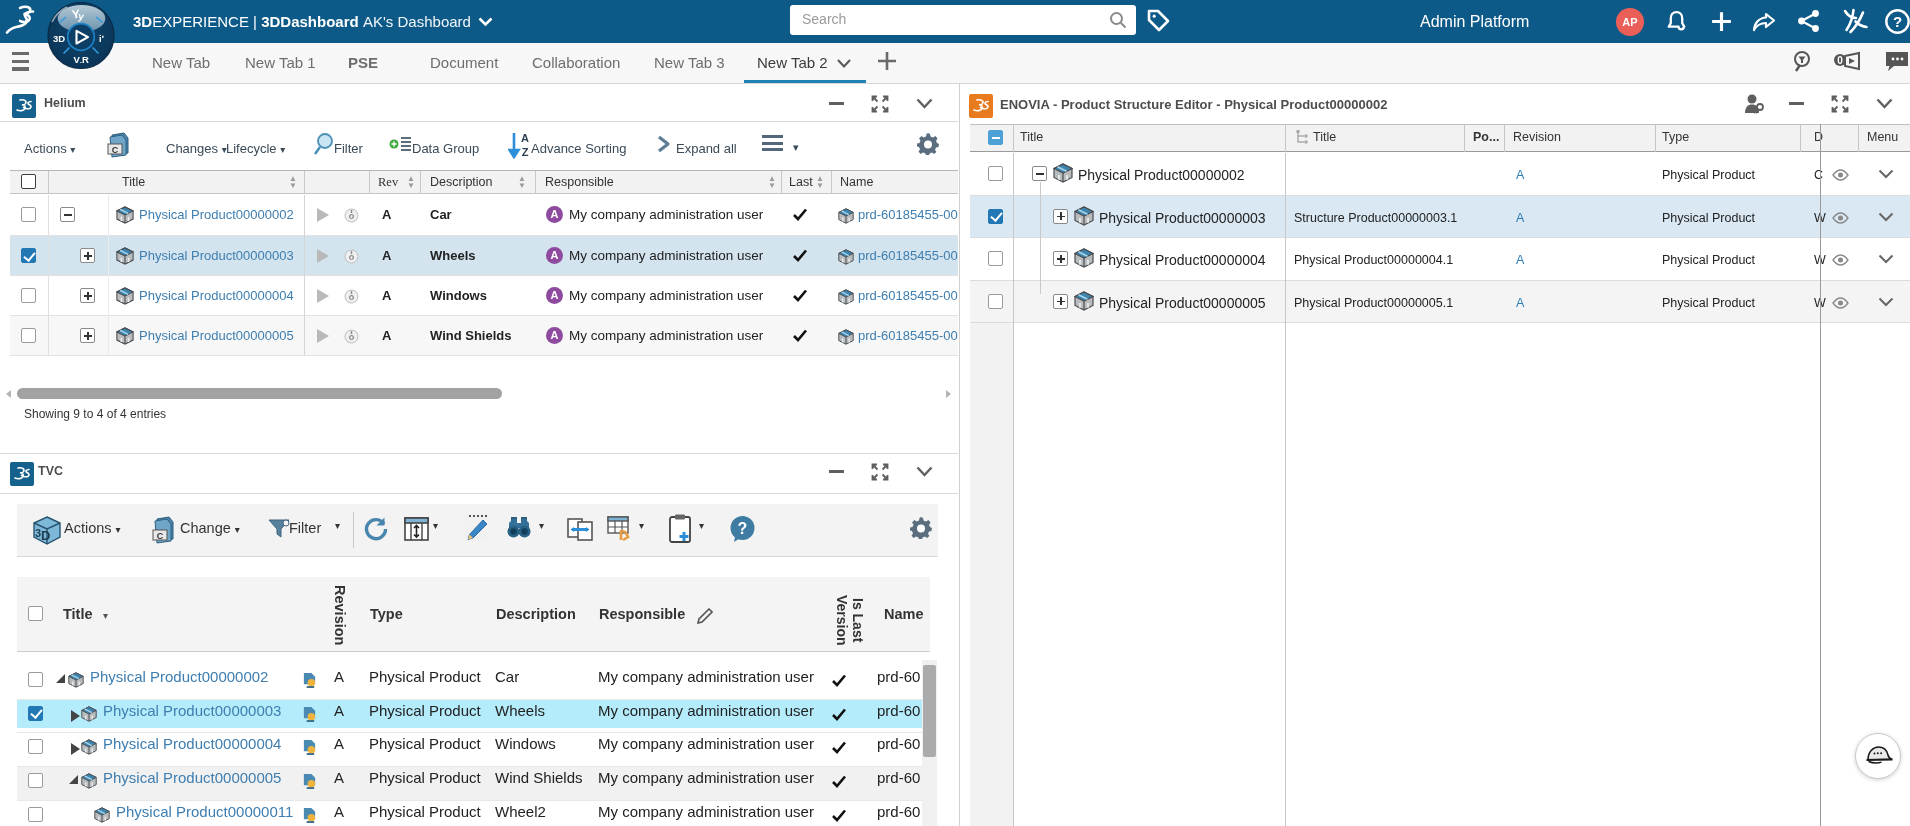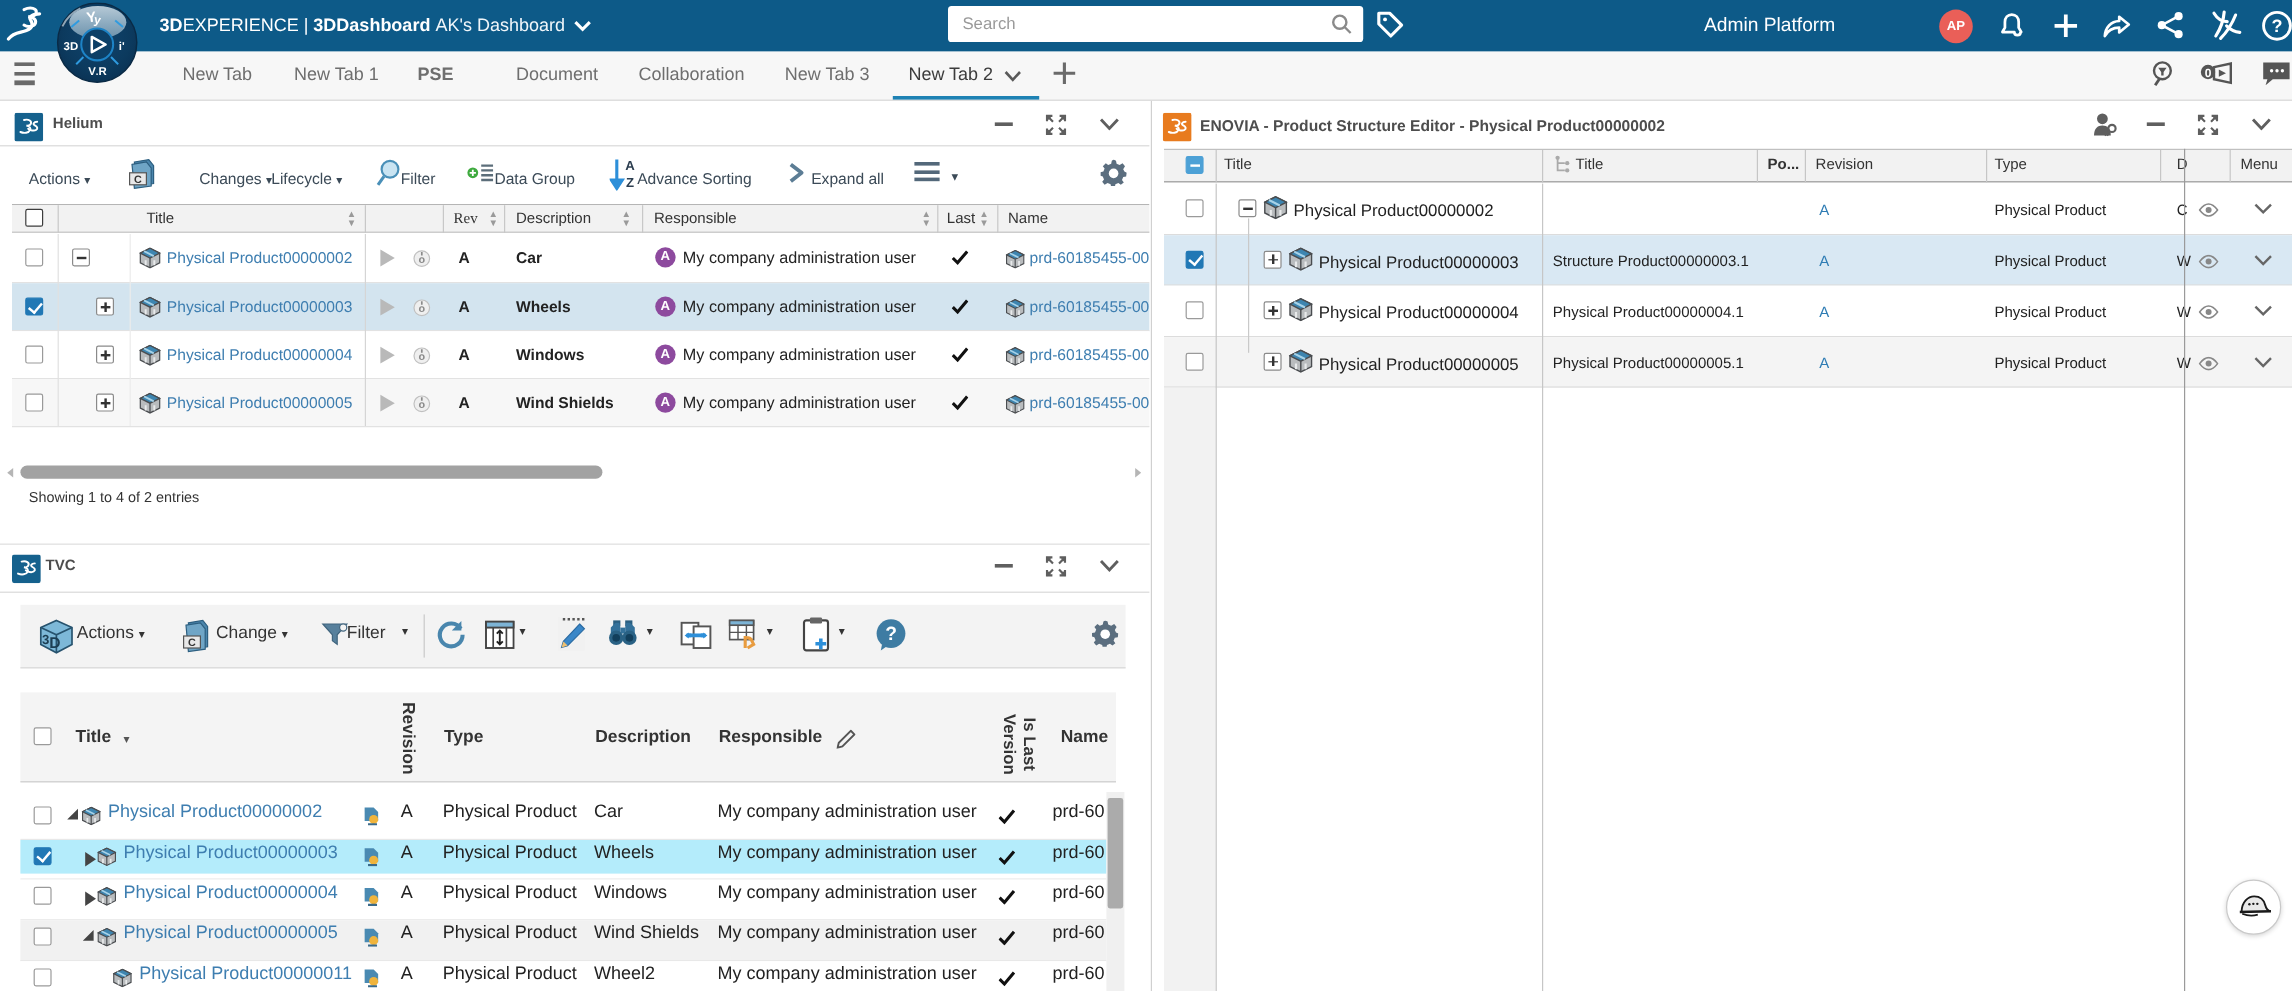--- a/index.html
+++ b/index.html
@@ -410,21 +410,21 @@
           </div>
           <div class="abs" style="left:38px; top:0; width:1px; height:160px; background:#e0e0e0;"></div>
           <div class="abs" style="left:98px; top:0; width:1px; height:160px; background:#ebebeb;"></div>
           <div class="abs" style="left:294px; top:0; width:1px; height:160px; background:#d5d5d5;"></div>
         </div>
     </div>
 
     <div class="abs" style="left:17px; top:303px; width:485px; height:11px; background:#a2a2a2; border-radius:6px;"></div>
     <div class="abs" style="left:6px; top:305px; width:0; height:0; border-top:4px solid transparent; border-bottom:4px solid transparent; border-right:5px solid #b5b5b5;"></div>
     <div class="abs" style="left:946px; top:305px; width:0; height:0; border-top:4px solid transparent; border-bottom:4px solid transparent; border-left:5px solid #b5b5b5;"></div>
-    <div class="abs" style="left:24px; top:322px; font-size:12px; color:#333;">Showing 1 to 4 of 2 entries</div>
+    <div class="abs" style="left:24px; top:322px; font-size:12px; color:#333;">Showing 9 to 4 of 4 entries</div>
   </div>
   <div class="hairline abs" style="left:0; top:453px; width:958px; height:1px;"></div>
 
   <div class="abs" id="tvc" style="left:0; top:454px; width:958px; height:372px; background:#fff; overflow:hidden;">
     <svg class="abs" style="left:10px; top:8px;" width="24" height="24" viewBox="0 0 24 24">
       <rect width="24" height="24" rx="2" fill="#15618d"></rect>
       <path d="M8 6 C12 5 15 7 13.5 9.5 C13 10.5 11 11 10 10.7 C12.5 11 14 12.5 13 14.5 C12 16.8 8 17.3 5 16" fill="none" stroke="#fff" stroke-width="1.6" stroke-linecap="round"></path>
       <path d="M19 7.5 C16 7.5 15 9.5 17 10.5 C19 11.5 20 13 18 14.3 C16.5 15.3 13 14.7 11.5 13.3" fill="none" stroke="#fff" stroke-width="1.6" stroke-linecap="round"></path>
     </svg>
     <div class="wtitle abs" style="left:38px; top:10px;">TVC</div>

